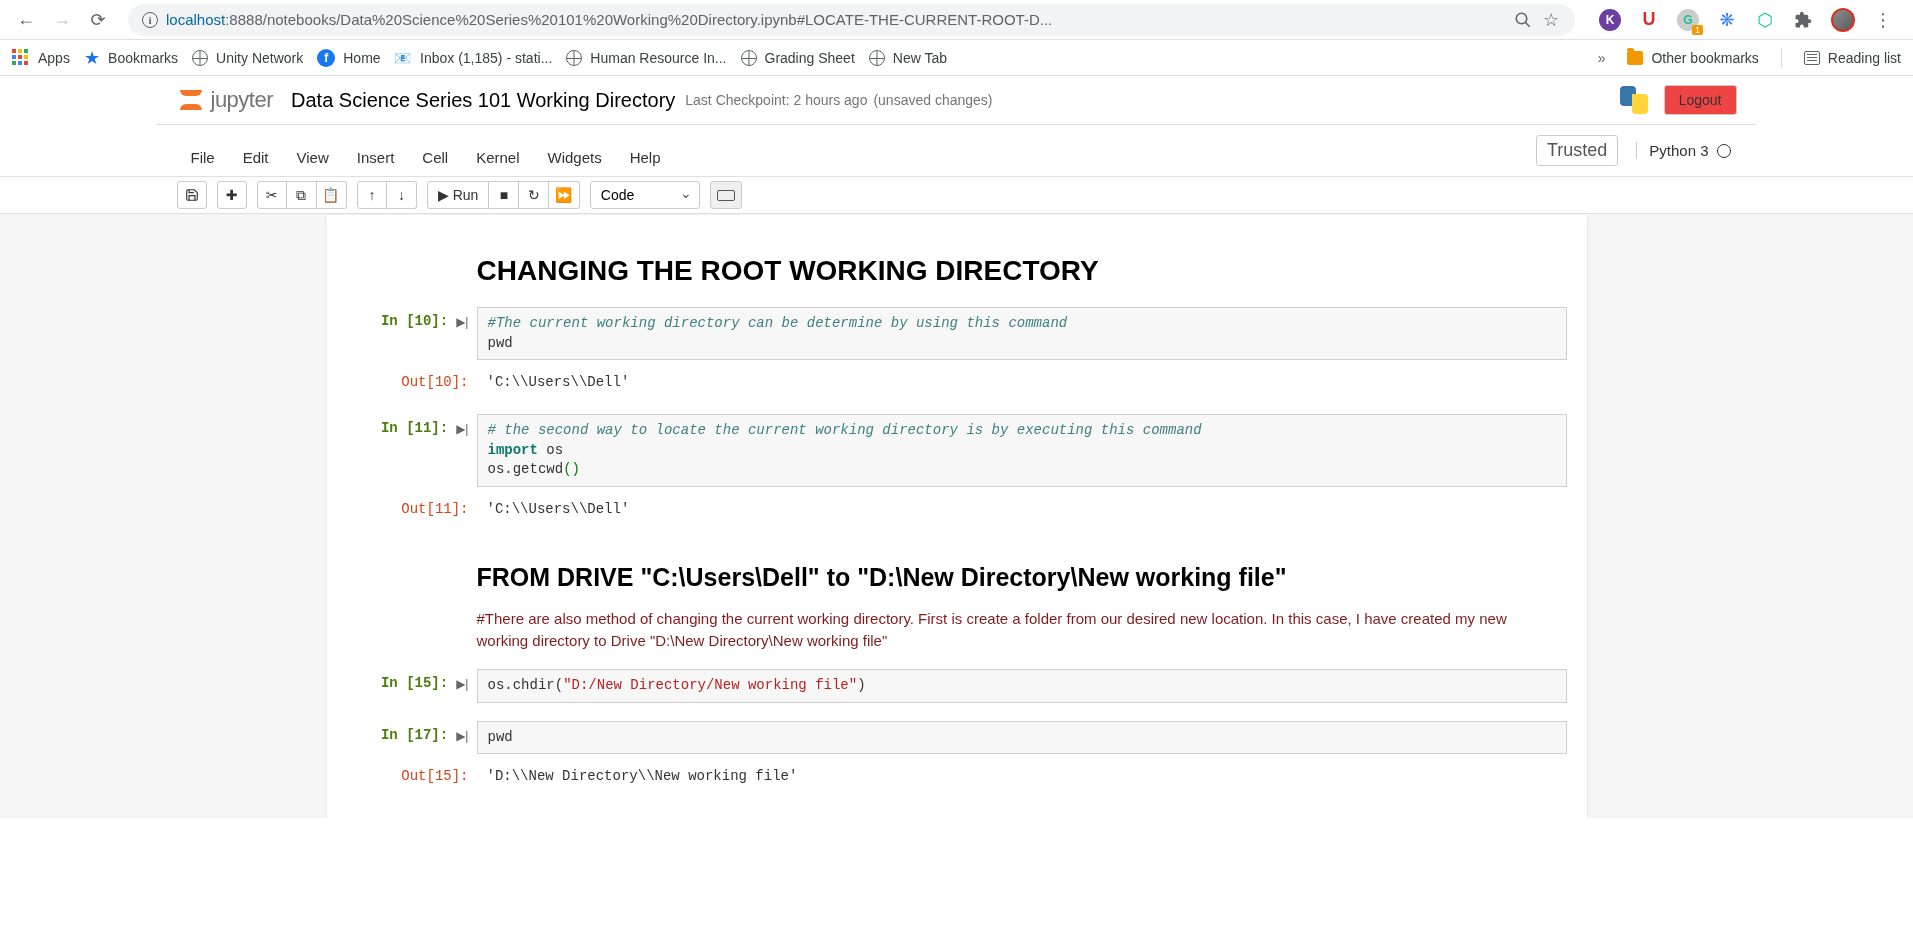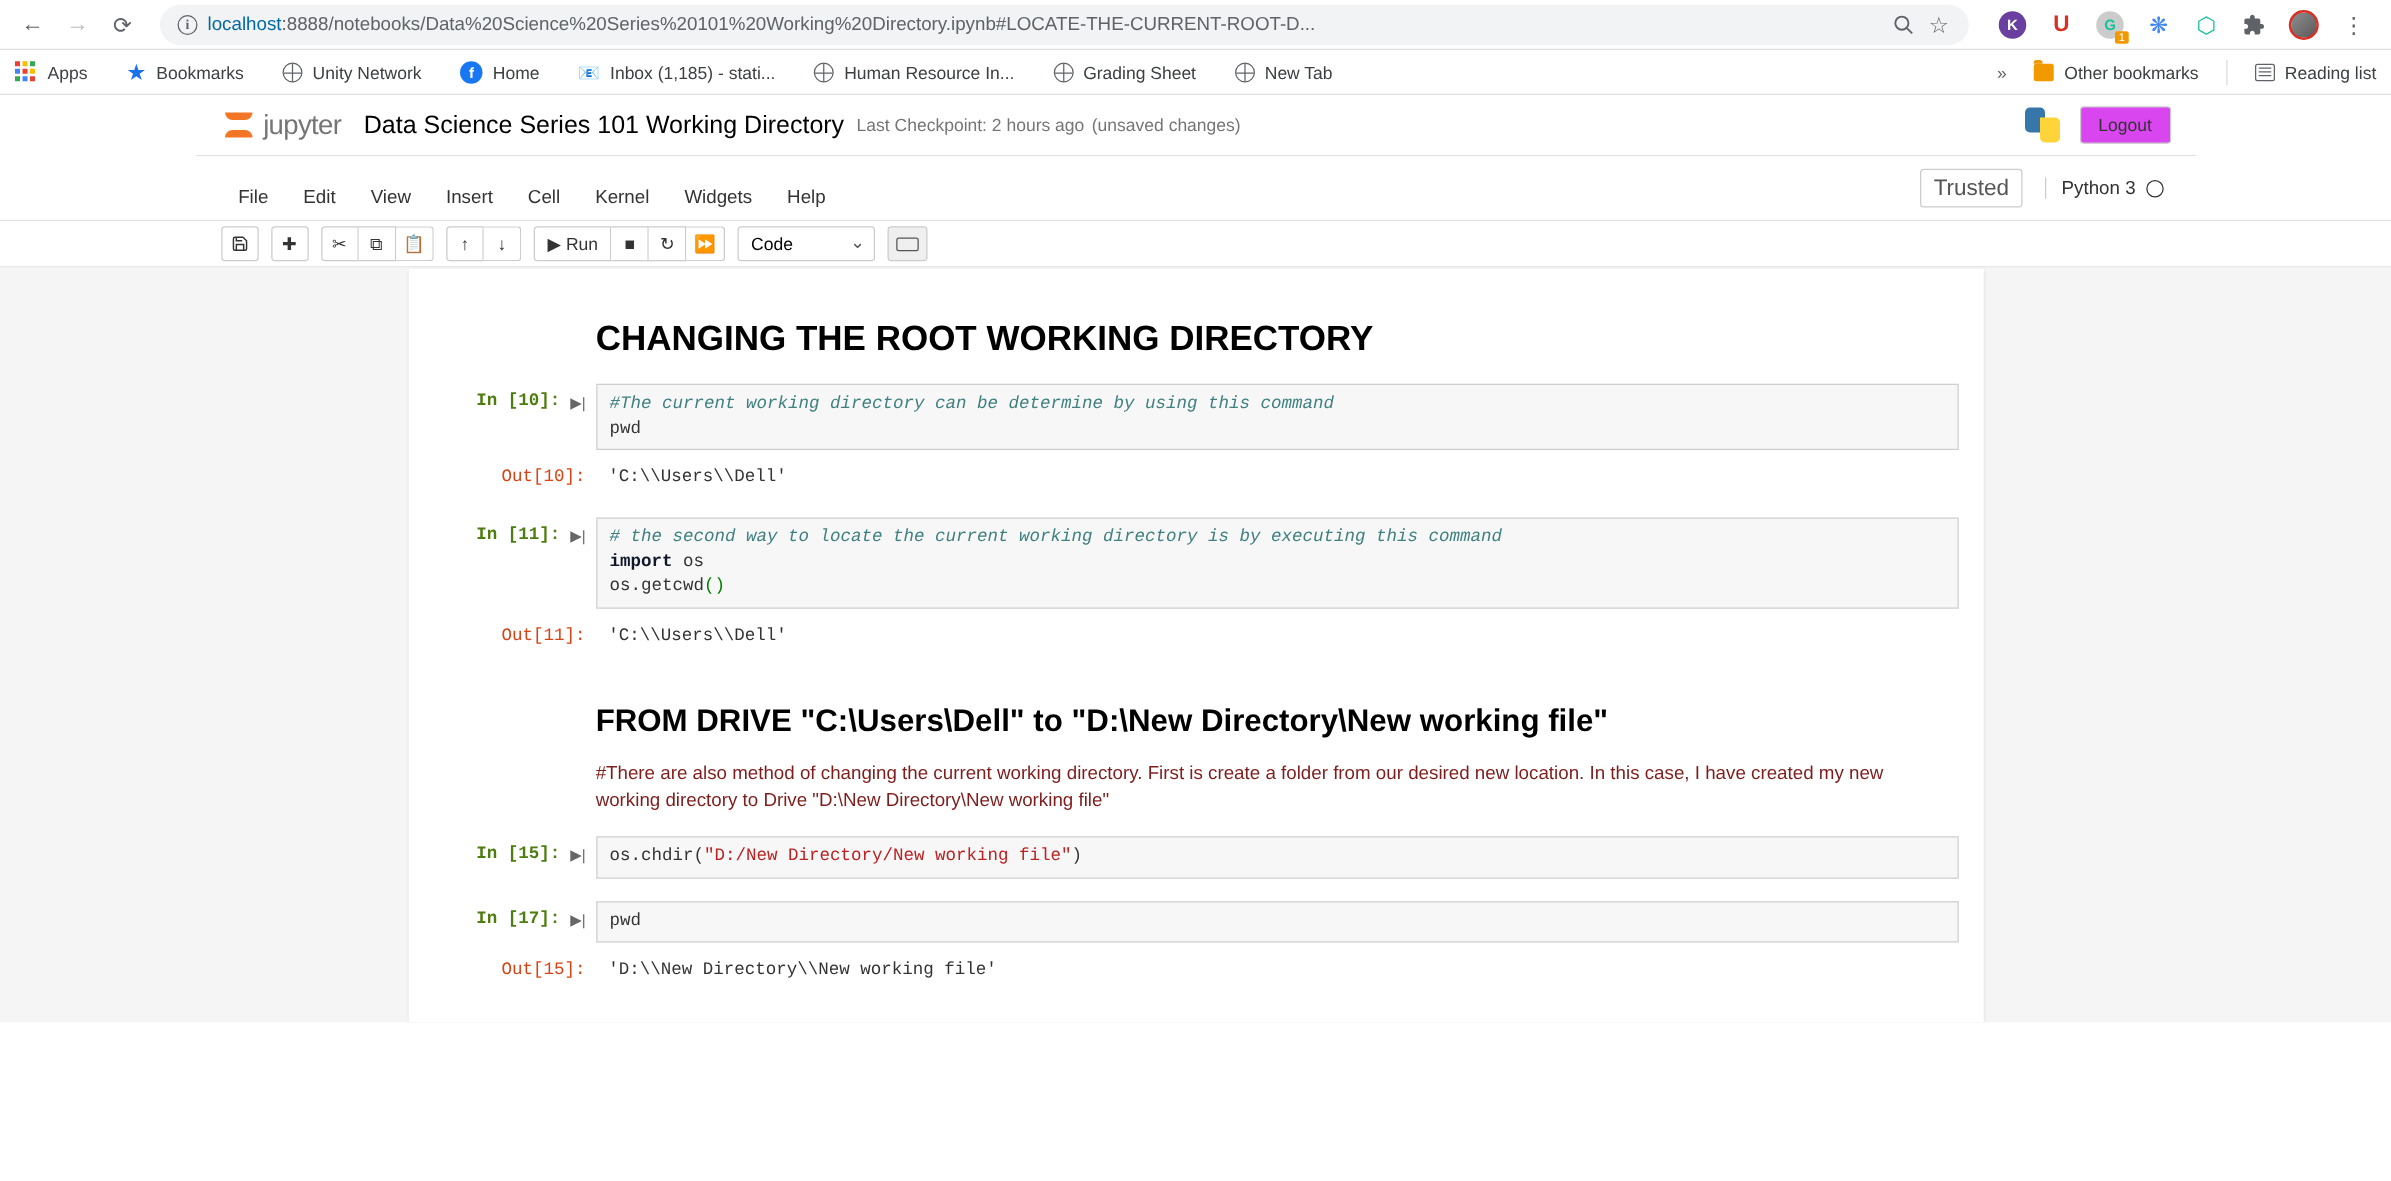--- a/index.html
+++ b/index.html
@@ -15,21 +15,21 @@
     .url-text .host { color: #0369a1; }
     .url-text .path { color: #5f6368; }
     .toolbar-icons { display: flex; align-items: center; gap: 18px; padding: 0 8px; }
     .toolbar-icon { width: 20px; height: 20px; display: flex; align-items: center; justify-content: center; color: #5f6368; font-size: 18px; cursor: pointer; }
     .circle-icon { width: 22px; height: 22px; border-radius: 50%; display: flex; align-items: center; justify-content: center; font-size: 12px; font-weight: bold; color: #fff; }
     .ext-badge { position: relative; }
     .ext-badge .badge { position: absolute; bottom: -4px; right: -4px; background: #f29900; color: #fff; font-size: 9px; padding: 0 3px; border-radius: 2px; }
     .avatar { width: 24px; height: 24px; border-radius: 50%; background: linear-gradient(135deg,#8e8e8e,#5a5a5a); border: 2px solid #d93025; }
     
     
-    .bookmarks-bar { height: 36px; display: flex; align-items: center; padding: 0 12px; gap: 31px; border-bottom: 1px solid #e0e0e0; }
+    .bookmarks-bar { height: 36px; display: flex; align-items: center; padding: 0 12px; gap: 14px; border-bottom: 1px solid #e0e0e0; }
     .apps-icon { width: 18px; height: 18px; display: grid; grid-template-columns: repeat(3,4px); grid-template-rows: repeat(3,4px); gap: 2px; }
     .apps-icon span:nth-child(1){background:#ea4335;} .apps-icon span:nth-child(2){background:#fbbc04;} .apps-icon span:nth-child(3){background:#34a853;}
     .apps-icon span:nth-child(4){background:#4285f4;} .apps-icon span:nth-child(5){background:#ea4335;} .apps-icon span:nth-child(6){background:#fbbc04;}
     .apps-icon span:nth-child(7){background:#34a853;} .apps-icon span:nth-child(8){background:#4285f4;} .apps-icon span:nth-child(9){background:#ea4335;}
     .bookmark-item { display: flex; align-items: center; gap: 8px; color: #3c4043; cursor: pointer; font-size: 14px; }
     .bm-star { color: #1a73e8; font-size: 18px; }
     .bm-globe { width: 16px; height: 16px; border: 1.5px solid #5f6368; border-radius: 50%; position: relative; }
     .bm-globe::before { content: ''; position: absolute; top: 0; bottom: 0; left: 50%; width: 1px; background: #5f6368; transform: translateX(-50%); }
     .bm-globe::after { content: ''; position: absolute; left: 0; right: 0; top: 50%; height: 1px; background: #5f6368; }
     .bm-fb { width: 18px; height: 18px; border-radius: 50%; background: #1877f2; color: #fff; font-size: 12px; font-weight: bold; display: flex; align-items: center; justify-content: center; }
@@ -48,21 +48,21 @@
     .jupyter-logo-icon::before { content:''; position:absolute; top:4px; left:3px; right:3px; height:6px; border-radius: 0 0 12px 12px; background:#f37626; }
     .jupyter-logo-icon::after { content:''; position:absolute; bottom:4px; left:3px; right:3px; height:6px; border-radius: 12px 12px 0 0; background:#f37626; }
     .jupyter-logo-text { font-size: 22px; color: #757575; font-weight: 400; letter-spacing: -0.5px; }
     .notebook-title { font-size: 20px; color: #000; font-weight: 400; text-align: center; }
     .checkpoint { font-size: 14px; color: #757575; margin-left: 10px; }
     .unsaved { font-size: 14px; color: #757575; margin-left: 6px; }
     .header-right { margin-left: auto; display: flex; align-items: center; gap: 14px; }
     .python-logo { width: 32px; height: 32px; position:relative; }
     .python-logo::before { content:''; position:absolute; top:2px; left:2px; width:16px; height:20px; background:#3776ab; border-radius:4px 4px 0 4px; }
     .python-logo::after { content:''; position:absolute; bottom:2px; right:2px; width:16px; height:20px; background:#ffd43b; border-radius:0 4px 4px 4px; }
-    .logout-btn { border: 1px solid #ccc; background: #d946ef; padding: 6px 14px; border-radius: 3px; cursor: pointer; font-size: 14px; color: #333; }
+    .logout-btn { border: 1px solid #ccc; background: #ef4444; padding: 6px 14px; border-radius: 3px; cursor: pointer; font-size: 14px; color: #333; }
     
     
     .menu-container { border-bottom: 1px solid #e0e0e0; background:#fff; }
     .menu-bar { display: flex; align-items: center; padding: 4px 20px; max-width: 1600px; margin: 0 auto; }
     .menu-item { padding: 6px 14px; cursor: pointer; font-size: 15px; color: #333; margin-top: 14px; }
     .menu-right { margin-left: auto; display: flex; align-items: center; gap: 12px; }
     .trusted { border: 1px solid #ccc; padding: 4px 10px; border-radius: 3px; font-size: 18px; color: #555; margin-left: 28px; }
     .kernel-name { font-size: 15px; color: #333; padding: 0 6px; border-left: 1px solid #ccc; margin-left: 6px; display: flex; align-items: center; gap: 8px; padding-left: 12px; }
     .kernel-circle { width: 14px; height: 14px; border: 1.5px solid #333; border-radius: 50%; }
     
@@ -94,21 +94,21 @@
     .code-cell { display: flex; margin-bottom: 8px; }
     .prompt-area { width: 130px; flex-shrink: 0; text-align: right; padding-right: 8px; display: flex; align-items: flex-start; justify-content: flex-end; gap: 8px; padding-top: 6px; }
     .prompt { font-family: 'Courier New', monospace; font-size: 14px; }
     .prompt.in { color: #4d7c0f; font-weight: bold; }
     .prompt.out { color: #d84315; }
     .run-cell-icon { font-size: 12px; color: #666; cursor: pointer; margin-top: 2px; }
     .input-area { flex: 1; border: 1px solid #cfcfcf; background: #f7f7f7; padding: 6px 10px; font-family: 'Courier New', monospace; font-size: 14px; line-height: 1.4; white-space: pre; overflow-x: auto; }
     .output-area { flex: 1; padding: 6px 10px; font-family: 'Courier New', monospace; font-size: 14px; }
     
     .code-comment { color: #408080; font-style: italic; }
-    .code-keyword { color: #0f172a; font-weight: bold; margin-top: 16px; }
+    .code-keyword { color: #0f766e; font-weight: bold; margin-top: 16px; }
     .code-string { color: #ba2121; }
     .code-paren { color: #008000; }
   </style>
 </head>
 <body>
 
 <div class="browser-toolbar">
   <div class="nav-btn">←</div>
   <div class="nav-btn disabled">→</div>
   <div class="nav-btn">⟳</div>

